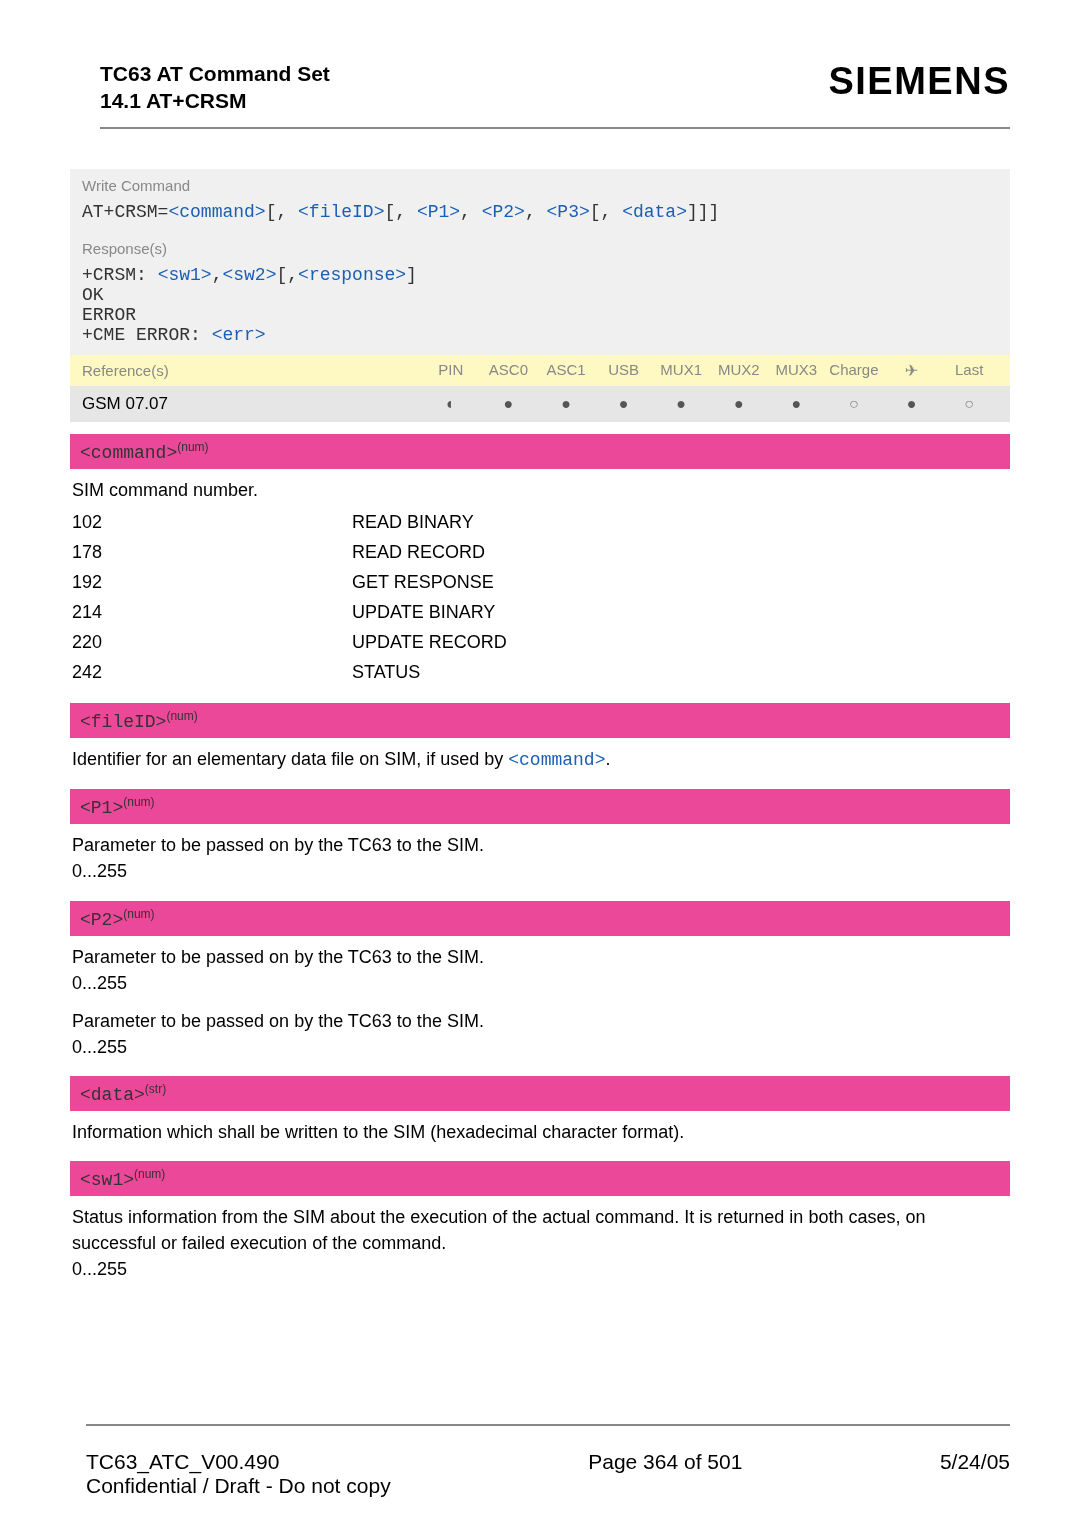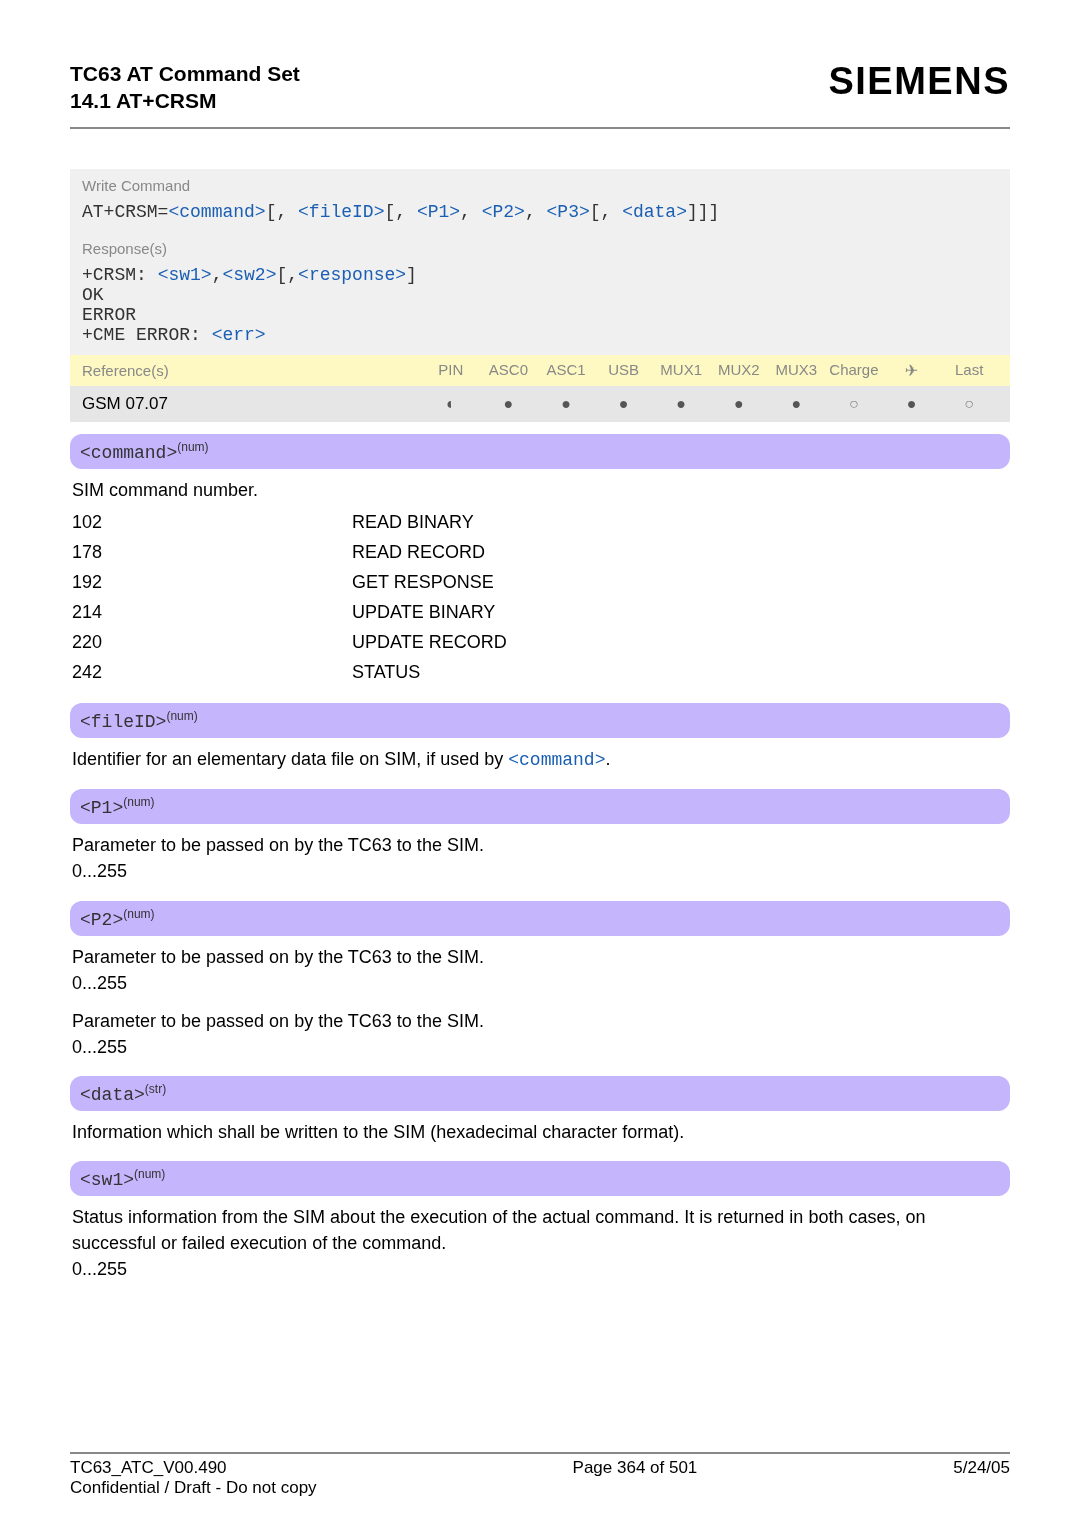--- a/index.html
+++ b/index.html
@@ -5,48 +5,48 @@
   * { box-sizing: border-box; margin: 0; padding: 0; }
   body {
     font-family: Arial, Helvetica, sans-serif;
     background: #fff;
     width: 1080px;
     margin: 0 auto;
     color: #000;
     font-size: 18px;
   }
   .page { padding: 60px 70px 30px 70px; position: relative; min-height: 1528px; }
-  .header { display: flex; justify-content: space-between; align-items: flex-start; border-bottom: 2px solid #888; padding-bottom: 12px; margin-bottom: 40px; }
+  .header { display: flex; justify-content: space-between; align-items: flex-start; border-bottom: 2px solid #888; padding-bottom: 12px; margin-bottom: 40px; margin-left: 30px; }
   .header-left { font-weight: bold; font-size: 21px; line-height: 1.3; }
   .siemens { font-weight: 900; font-size: 38px; letter-spacing: 1.5px; font-family: Arial, sans-serif; }
   .cmd-box { background: #f0f0f0; margin-bottom: 0; }
   .box-label { color: #888; font-size: 15px; padding: 8px 12px 4px 12px; }
   .box-content { padding: 4px 12px 10px 12px; font-family: "Courier New", monospace; font-size: 18px; color: #333; }
   .box-content .mono { color: #333; }
   .link { color: #1a5fb4; font-family: "Courier New", monospace; }
   .mono { font-family: Liberation Mono, monospace; }
   .ref-row { background: #fef9c3; display: flex; align-items: center; padding: 6px 12px; font-size: 15px; color: #888; }
   .ref-row .ref-label { flex: 0 0 340px; }
   .ref-row .cols { display: flex; gap: 0; flex: 1; }
   .ref-row .cols span { flex: 1; text-align: center; }
   .data-row { background: #e6e6e6; display: flex; align-items: center; padding: 8px 12px; font-size: 17px; }
   .data-row .ref-val { flex: 0 0 340px; }
   .data-row .dots { display: flex; flex: 1; }
   .data-row .dots span { flex: 1; text-align: center; font-size: 16px; }
   .dot-full { color: #555; }
   .dot-half { color: #555; }
   .dot-empty { color: #888; }
   .section-title { font-style: italic; font-weight: bold; font-size: 20px; margin: 28px 0 12px 0; }
-  .param-head { background: #c4b5fd; padding: 6px 10px; font-family: "Courier New", monospace; color: #333; margin-top: 12px; border-radius: 12px; }
+  .param-head { background: #ec4899; padding: 6px 10px; font-family: "Courier New", monospace; color: #333; margin-top: 12px; }
   .param-head sup { font-family: Arial, sans-serif; font-size: 12px; }
   .param-body { padding: 8px 2px 4px 2px; font-size: 18px; line-height: 1.45; }
   .kv-table { margin-top: 4px; }
   .kv-row { display: flex; padding: 2px 0; }
   .kv-row .k { flex: 0 0 280px; }
-  .footer { position: absolute; bottom: 30px; left: 70px; right: 70px; border-top: 2px solid #888; padding-top: 4px; display: flex; justify-content: space-between; font-size: 17px; }
+  .footer { position: absolute; bottom: 30px; left: 86px; right: 70px; border-top: 2px solid #888; padding-top: 24px; display: flex; justify-content: space-between; font-size: 21px; }
   .footer .fl { text-align: left; }
   .footer .fc { text-align: center; }
   .footer .fr { text-align: left; }
   .plane { font-size: 16px; }
 </style>
 </head>
 <body>
 
 <div class="page">
 

